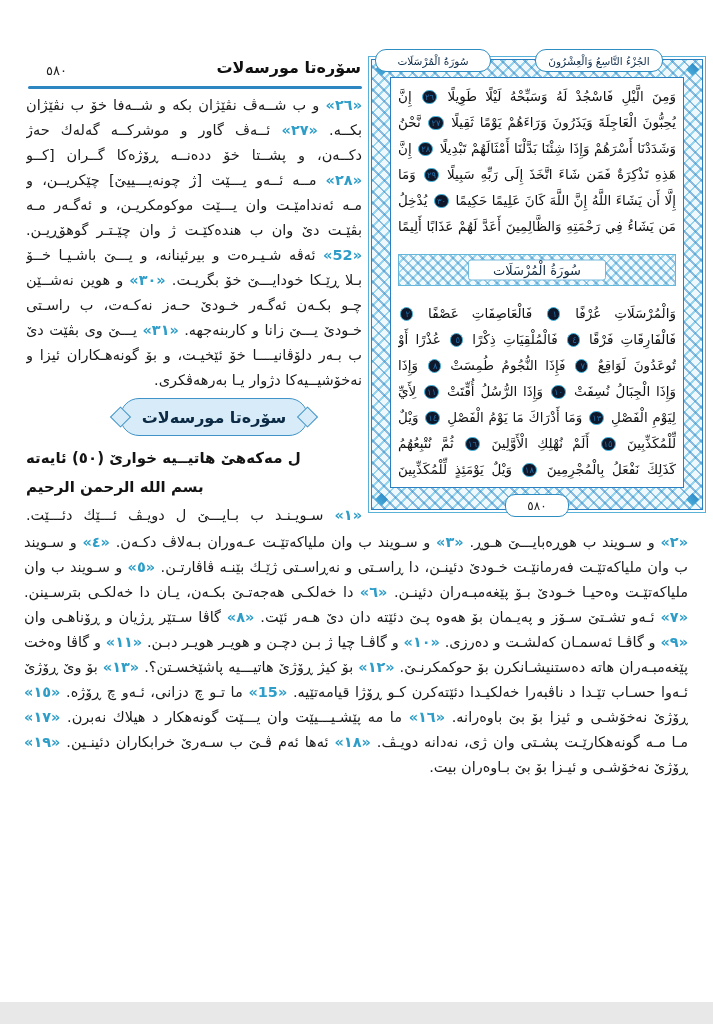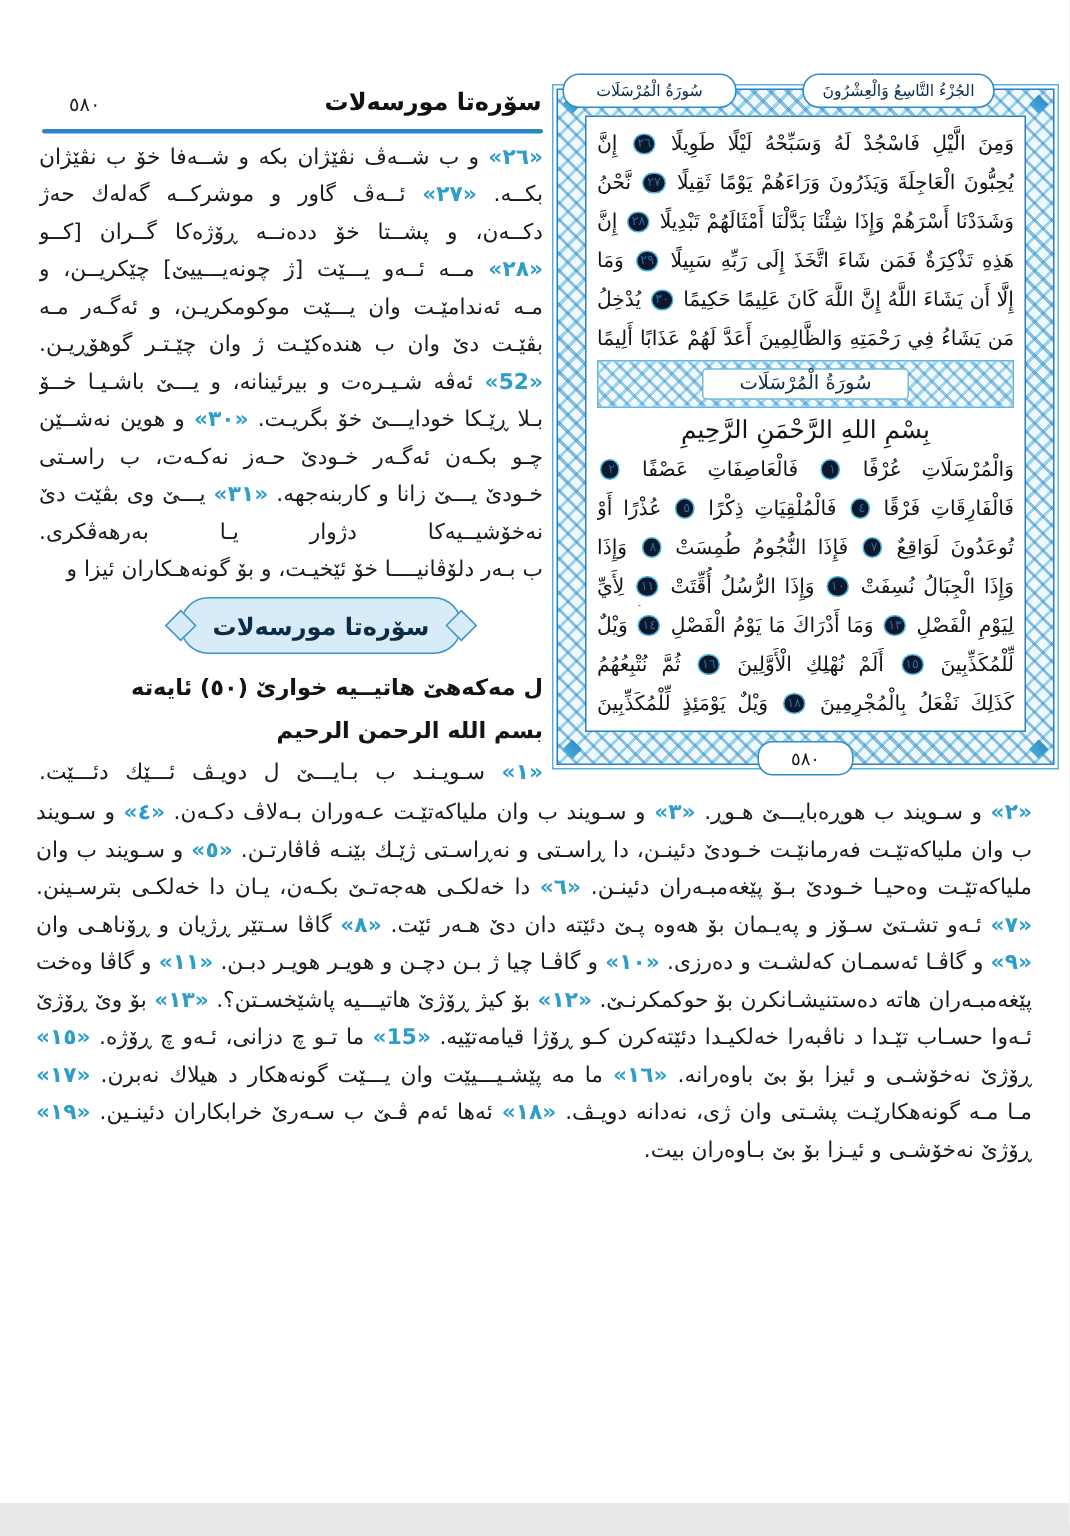--- a/index.html
+++ b/index.html
@@ -65,21 +65,21 @@
   .endright .tline:last-child{text-align-last:right;}
   .verse-marker{color:var(--c-marker_cyan,#2e9ec9); font-weight:bold;}
   .section-cartouche{position:absolute; left:120px; top:398px; width:188px; height:38px;
     background:var(--c-cartouche_fill,#d7ecf8); border:1.5px solid #3f93c7; border-radius:20px;
     display:flex; align-items:center; justify-content:center; box-sizing:border-box;}
   .cartouche-tip{position:absolute; top:50%; width:13px; height:13px;
     transform:translateY(-50%) rotate(45deg);
     background:var(--c-cartouche_fill,#d7ecf8); border:1.5px solid #3f93c7;}
   .tip-left{left:-8px;} .tip-right{right:-8px;}
   .section-cartouche .title{font-size:16px; font-weight:bold; color:#0d2b45; white-space:nowrap;}
-  .note-line{position:absolute; right:351px; width:336px; text-align:right;
+  .note-line{position:absolute; right:351px; width:336px; text-align:left;
     font-weight:bold; font-size:15px; color:#141414; white-space:nowrap; overflow:hidden;}
   .note-revelation{top:449px;}
   .note-basmala{top:478px;}
   .first-verse{position:absolute; right:351px; top:503px; width:336px;
     font-size:14.5px; line-height:25px; height:25px; overflow:hidden;
     text-align:justify; text-align-last:justify; color:#1b1b1b;}
   .bottom-par{position:absolute; right:25px; top:530px; width:664px;}
 </style>
 </head>
 <body>
@@ -105,21 +105,20 @@
           <div class="tline">وَمِنَ الَّيْلِ فَاسْجُدْ لَهُ وَسَبِّحْهُ لَيْلًا طَوِيلًا <span class="ayah-num">٢٦</span> إِنَّ هَؤُلَاءِ</div>
           <div class="tline">يُحِبُّونَ الْعَاجِلَةَ وَيَذَرُونَ وَرَاءَهُمْ يَوْمًا ثَقِيلًا <span class="ayah-num">٢٧</span> نَّحْنُ خَلَقْنَاهُمْ</div>
           <div class="tline">وَشَدَدْنَا أَسْرَهُمْ وَإِذَا شِئْنَا بَدَّلْنَا أَمْثَالَهُمْ تَبْدِيلًا <span class="ayah-num">٢٨</span> إِنَّ</div>
           <div class="tline">هَذِهِ تَذْكِرَةٌ فَمَن شَاءَ اتَّخَذَ إِلَى رَبِّهِ سَبِيلًا <span class="ayah-num">٢٩</span> وَمَا تَشَاءُونَ</div>
           <div class="tline">إِلَّا أَن يَشَاءَ اللَّهُ إِنَّ اللَّهَ كَانَ عَلِيمًا حَكِيمًا <span class="ayah-num">٣٠</span> يُدْخِلُ</div>
           <div class="tline">مَن يَشَاءُ فِي رَحْمَتِهِ وَالظَّالِمِينَ أَعَدَّ لَهُمْ عَذَابًا أَلِيمًا </div>
         </div>
       <div class="surah-band">
         <span class="surah-band-title">سُورَةُ الْمُرْسَلَات</span>
       </div>
-      <div class="basmala">بِسْمِ اللهِ الرَّحْمَنِ الرَّحِيمِ</div>
       <div class="mushaf-lines">
           <div class="tline">وَالْمُرْسَلَاتِ عُرْفًا <span class="ayah-num">١</span> فَالْعَاصِفَاتِ عَصْفًا <span class="ayah-num">٢</span> وَالنَّاشِرَاتِ نَشْرًا </div>
           <div class="tline">فَالْفَارِقَاتِ فَرْقًا <span class="ayah-num">٤</span> فَالْمُلْقِيَاتِ ذِكْرًا <span class="ayah-num">٥</span> عُذْرًا أَوْ نُذْرًا  إِنَّمَا</div>
           <div class="tline">تُوعَدُونَ لَوَاقِعٌ <span class="ayah-num">٧</span> فَإِذَا النُّجُومُ طُمِسَتْ <span class="ayah-num">٨</span> وَإِذَا السَّمَاءُ فُرِجَتْ </div>
           <div class="tline">وَإِذَا الْجِبَالُ نُسِفَتْ <span class="ayah-num">١٠</span> وَإِذَا الرُّسُلُ أُقِّتَتْ <span class="ayah-num">١١</span> لِأَيِّ يَوْمٍ أُجِّلَتْ </div>
           <div class="tline">لِيَوْمِ الْفَصْلِ <span class="ayah-num">١٣</span> وَمَا أَدْرَاكَ مَا يَوْمُ الْفَصْلِ <span class="ayah-num">١٤</span> وَيْلٌ يَوْمَئِذٍ</div>
           <div class="tline">لِّلْمُكَذِّبِينَ <span class="ayah-num">١٥</span> أَلَمْ نُهْلِكِ الْأَوَّلِينَ <span class="ayah-num">١٦</span> ثُمَّ نُتْبِعُهُمُ الْآخِرِينَ </div>
           <div class="tline">كَذَلِكَ نَفْعَلُ بِالْمُجْرِمِينَ <span class="ayah-num">١٨</span> وَيْلٌ يَوْمَئِذٍ لِّلْمُكَذِّبِينَ </div>
         </div>
     </div>
@@ -131,22 +130,22 @@
       <div class="tline"><span class="verse-marker">«٢٦»</span> و ب شــه‌ڤ نڤێژان بكه و شــه‌فا خۆ ب نڤێژان ساخ</div>
       <div class="tline">بكــه. <span class="verse-marker">«٢٧»</span> ئــه‌ڤ گاور و موشركــه گه‌له‌ك حه‌ژ دنیایـــێ</div>
       <div class="tline">دكــه‌ن، و پشــتا خۆ دده‌نــه ڕۆژه‌كا گــران [كــو ئاخره‌ته].</div>
       <div class="tline"><span class="verse-marker">«٢٨»</span> مــه ئــه‌و یـــێت [ژ چونه‌یـــییێ] چێكریــن، و</div>
       <div class="tline">مـه ئه‌ندامێـت وان یـــێت موكومكریـن، و ئه‌گـه‌ر مـه</div>
       <div class="tline">بڤێـت دێ وان ب هنده‌كێـت ژ وان چێـتـر گوهۆڕیـن.</div>
       <div class="tline"><span class="verse-marker">«52»</span> ئه‌ڤه شـیـره‌ت و بیرئینانه، و یـــێ باشـیـا خــۆ بڤێت،</div>
       <div class="tline">بـلا ڕێـكا خودایـــێ خۆ بگریـت. <span class="verse-marker">«٣٠»</span> و هوین نه‌شــێن</div>
       <div class="tline">چـو بكـه‌ن ئه‌گـه‌ر خـودێ حـه‌ز نه‌كـه‌ت، ب راسـتی</div>
       <div class="tline">خـودێ یـــێ زانا و كاربنه‌جهه. <span class="verse-marker">«٣١»</span> یـــێ وی بڤێت دێ</div>
+      <div class="tline">ب بـه‌ر دلۆڤانیــــا خۆ ئێخیـت، و بۆ گونه‌هـكاران ئیزا و</div>
       <div class="tline">نه‌خۆشیــیه‌كا دژوار یـا به‌رهه‌ڤكری.</div>
-      <div class="tline">ب بـه‌ر دلۆڤانیــــا خۆ ئێخیـت، و بۆ گونه‌هـكاران ئیزا و</div>
     </div>
 
   <div class="section-cartouche">
     <span class="cartouche-tip tip-left"></span>
     <span class="title">سۆره‌تا مورسه‌لات</span>
     <span class="cartouche-tip tip-right"></span>
   </div>
   <div class="note-line note-revelation">ل مه‌كه‌هێ هاتیــیه خوارێ (٥٠) ئایه‌ته</div>
   <div class="note-line note-basmala">بسم الله الرحمن الرحيم</div>
   <div class="first-verse"><span class="verse-marker">«١»</span> سـویـنـد ب بـایـــێ ل دویـڤ ئـــێك دئـــێت.</div>

